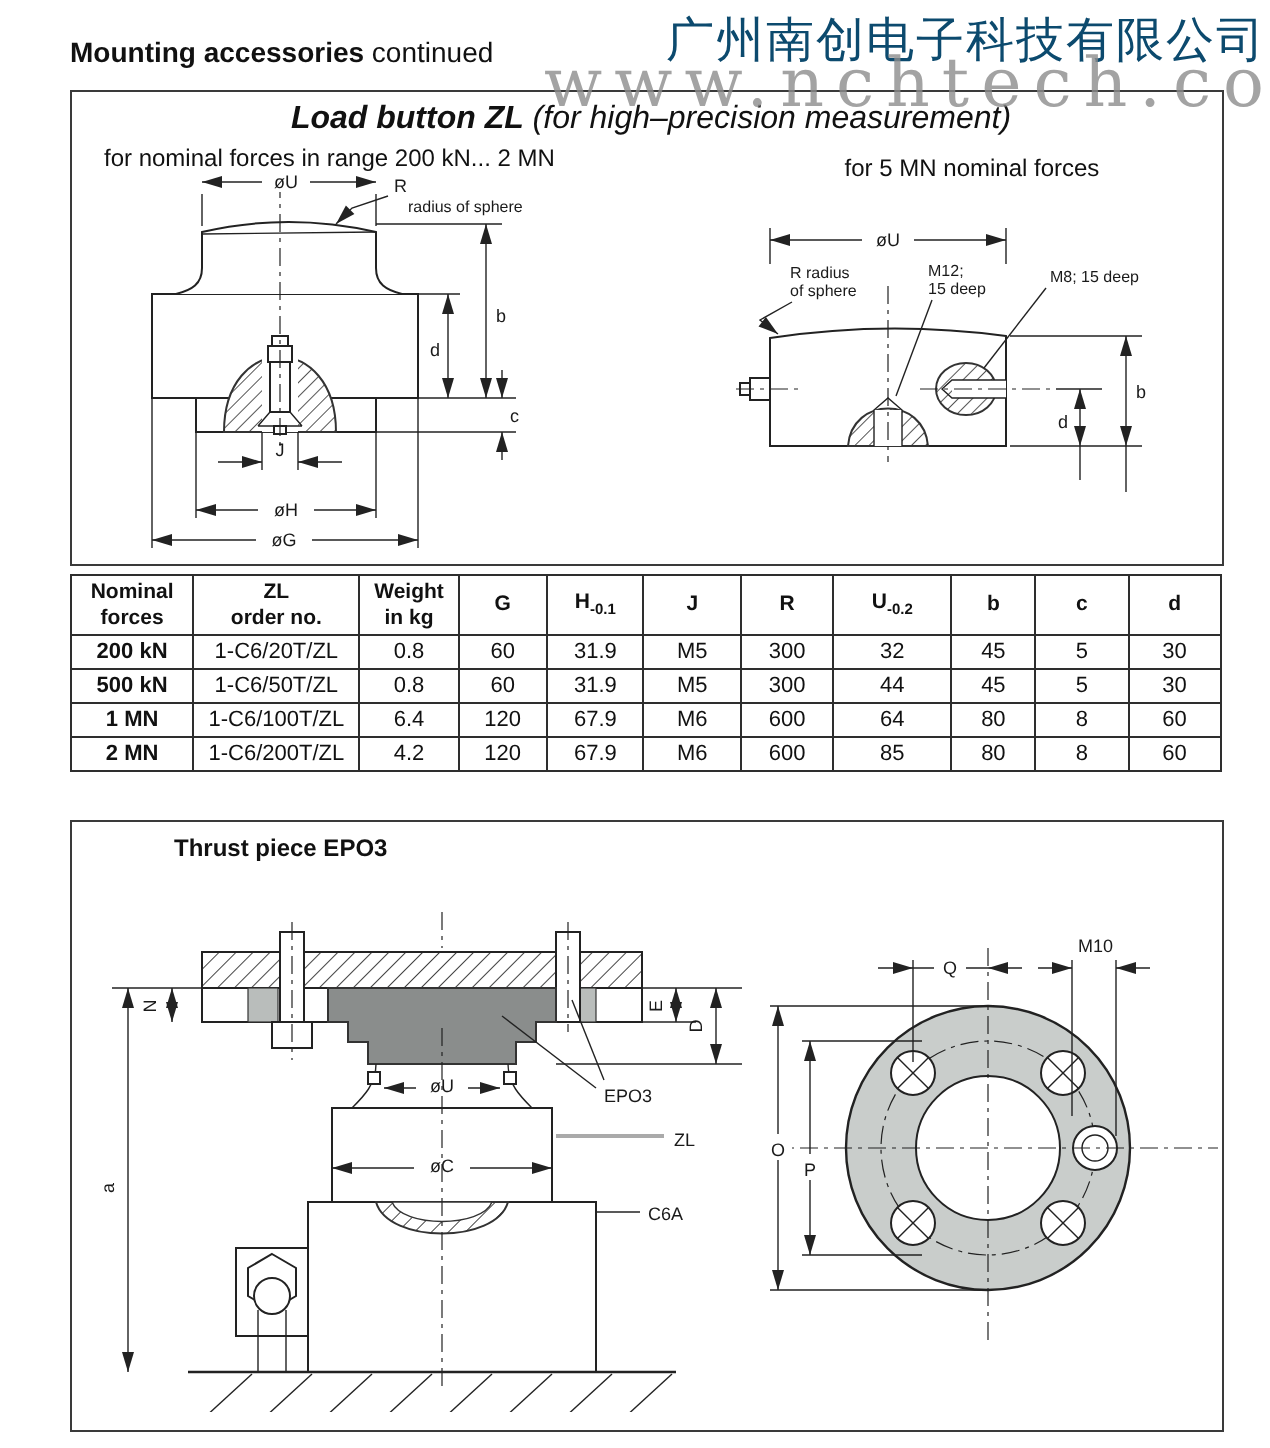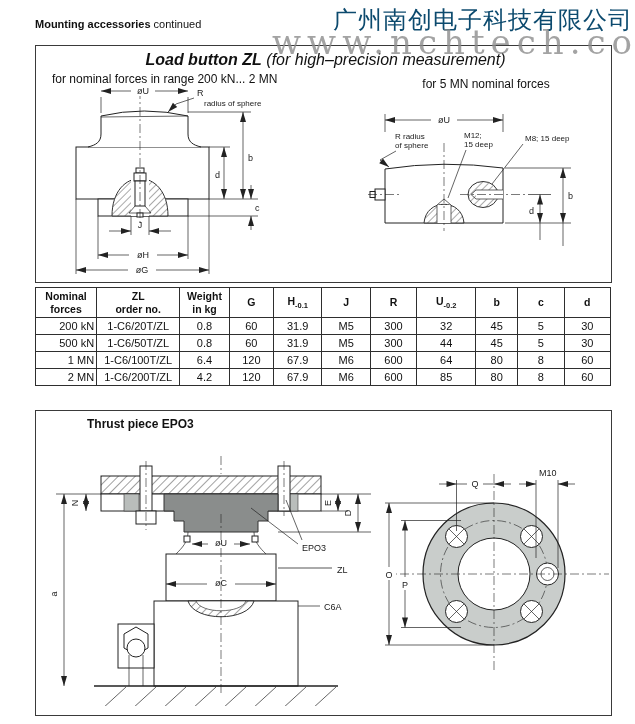--- a/index.html
+++ b/index.html
@@ -1,39 +1,39 @@
 <!DOCTYPE html>
 <html><head>
 <meta charset="utf-8">
 <style>
   html,body{margin:0;padding:0;background:#fff;}
   body{width:635px;height:724px;position:relative;font-family:"Liberation Sans",sans-serif;color:#111;overflow:hidden;}
   .abs{position:absolute;}
   
-  #page-heading{left:35px;top:18px;font-size:11px;}
+  #page-heading{left:35px;top:18px;font-size:14px;}
   #page-heading b{font-weight:bold;}
   #company-name{right:2px;top:4px;font-size:24px;letter-spacing:1px;font-family:"DejaVu Serif","Liberation Serif",serif;color:#0c4a6e;white-space:nowrap;}
   #watermark{left:272px;top:22px;font-size:34px;letter-spacing:6px;font-family:"DejaVu Serif","Liberation Serif",serif;color:rgba(140,140,140,.8);z-index:10;pointer-events:none;white-space:nowrap;}
   
   .panel{border:1px solid #3a3a3a;background:#fff;}
   #panel-load-button{left:35px;top:45px;width:575px;height:236px;}
   #panel-thrust{left:35px;top:410px;width:575px;height:304px;}
   .panel-title{position:absolute;left:4px;right:0;top:5px;text-align:center;font-size:16px;font-style:italic;}
   .panel-title b{font-weight:bold;}
   .caption{position:absolute;font-size:12px;}
   #caption-left{left:16px;top:26px;}
   #caption-right{left:330px;top:31px;width:240px;text-align:center;}
   #thrust-title{position:absolute;left:9px;top:6px;font-size:12px;font-weight:bold;margin-left:42px;}
   #footnote{position:absolute;left:350px;top:283px;font-size:10.5px;}
   
   #spec-table{position:absolute;left:35px;top:287px;width:576px;border-collapse:collapse;font-size:11px;table-layout:fixed;}
   #spec-table th,#spec-table td{border:1px solid #2e2e2e;text-align:center;padding:0 2px;overflow:hidden;}
   #spec-table th{font-weight:bold;white-space:pre-line;line-height:1.15;height:29px;font-size:10.5px;}
   #spec-table td{height:16px;}
-  #spec-table td.c0{font-weight:normal;text-align:right;}
+  #spec-table td.c0{font-weight:bold;}
   #spec-table sub{font-size:7.5px;}
   
   svg text{font-family:"Liberation Sans",sans-serif;font-size:9px;fill:#1a1a1a;}
   svg text.sm{font-size:8px;}
   .ln{stroke:#222;stroke-width:1;fill:none;}
   .tn{stroke:#222;stroke-width:.7;fill:none;}
   .cl{stroke:#222;stroke-width:.6;fill:none;stroke-dasharray:9 3 2 3;}
   .wf{fill:#fff;stroke:#222;stroke-width:1;}
 </style>
 </head>

